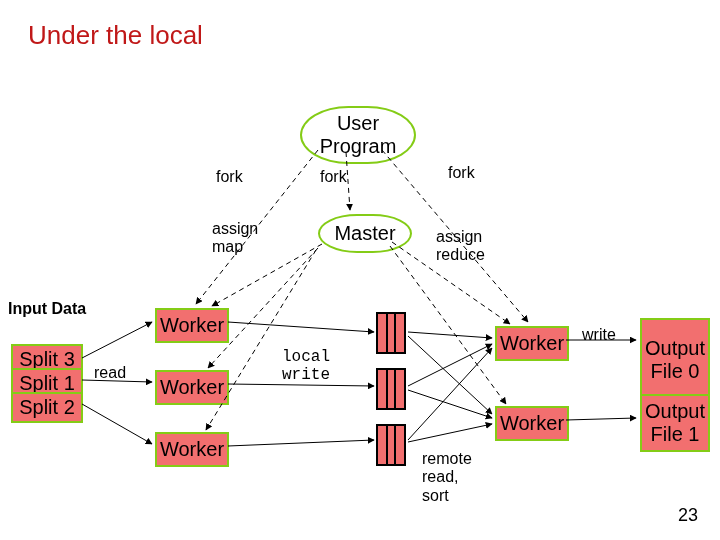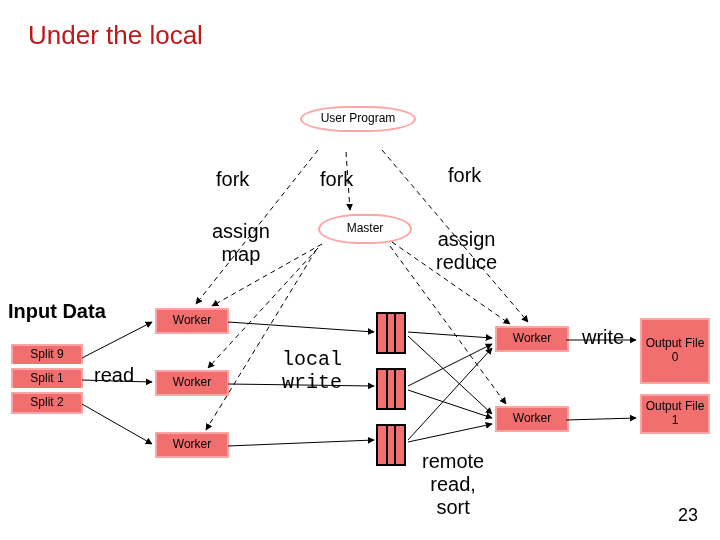--- a/index.html
+++ b/index.html
@@ -1,20 +1,20 @@
 <!DOCTYPE html>
 <html><head>
 <meta charset="utf-8">
 <style>
   html,body{margin:0;padding:0;width:720px;height:540px;background:#fff;font-family:Verdana,Geneva,sans-serif;}
   #title{position:absolute;left:28px;top:20px;font-size:26px;color:#c01818;}
-  .node{position:absolute;border:2px solid #fca5a5;text-align:center;font-size:12px;line-height:1.15;}
+  .node{position:absolute;border:2px solid #84cc16;text-align:center;font-size:20px;line-height:1.15;}
   .rounded{border-radius:50%/60%;background:#fff;padding:4px 12px;}
   .box{background:#f26f6f;}
-  .label{position:absolute;font-size:20px;line-height:1.15;text-align:center;}
+  .label{position:absolute;font-size:16px;line-height:1.15;}
   .ibars{display:inline-block;width:26px;height:38px;background:#f26f6f;border:2px solid #000;position:relative;}
   .ibars::before{content:"";position:absolute;left:8px;top:0;bottom:0;width:2px;background:#000;}
   .ibars::after{content:"";position:absolute;left:16px;top:0;bottom:0;width:2px;background:#000;}
   #partfiles{position:absolute;left:376px;top:312px;}
   #partfiles .ibars{display:block;margin-bottom:14px;}
   #pagenum{position:absolute;right:22px;bottom:14px;font-size:18px;}
   svg{position:absolute;left:0;top:0;pointer-events:none;}
 </style>
 </head>
 <body>
@@ -41,21 +41,21 @@
 </div>
 
 <div class="node box" style="left:495px;top:326px;width:66px;padding:4px 2px;">
   <span>Worker</span>
 </div>
 <div class="node box" style="left:495px;top:406px;width:66px;padding:4px 2px;">
   <span>Worker</span>
 </div>
 
 <div class="node box" style="left:11px;top:344px;width:68px;padding:2px 0;border-bottom:none;">
-  <span>Split 9</span>
+  <span>Split 3</span>
 </div>
 <div class="node box" style="left:11px;top:368px;width:68px;padding:2px 0;border-bottom:none;">
   <span>Split 1</span>
 </div>
 <div class="node box" style="left:11px;top:392px;width:68px;padding:2px 0;">
   <span>Split 2</span>
 </div>
 
 <div class="node box" style="left:640px;top:318px;width:62px;padding:17px 2px;">
   <span>Output

